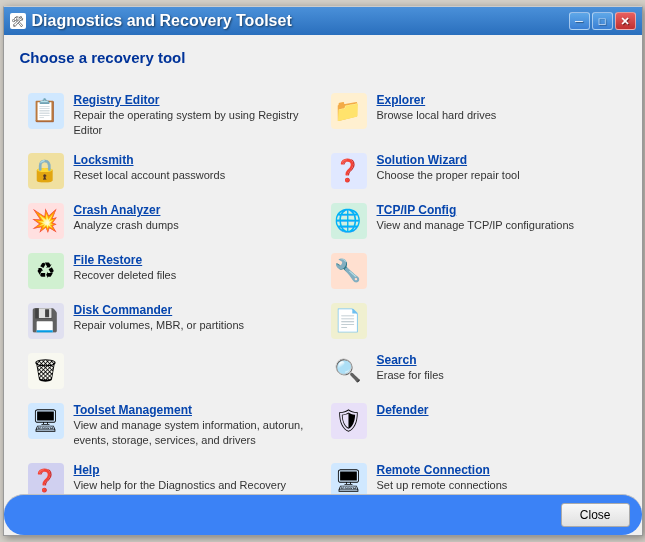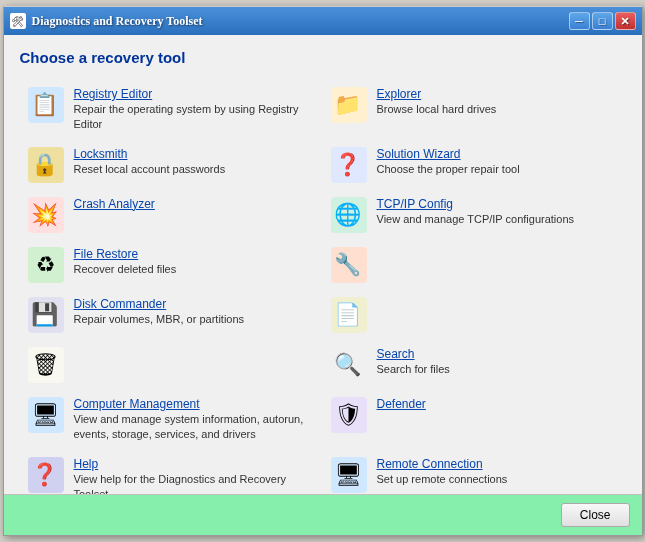--- a/index.html
+++ b/index.html
@@ -41,24 +41,23 @@
       height: 16px;
       background: #fff;
       border-radius: 2px;
       display: flex;
       align-items: center;
       justify-content: center;
       font-size: 10px;
     }
     .titlebar-text {
       color: white;
-      font-size: 12px;
+      font-size: 16px;
       font-weight: bold;
       text-shadow: 1px 1px 2px rgba(0,0,0,0.5);
-      font-family: Liberation Serif, serif;
     }
     .titlebar-buttons {
       display: flex;
       gap: 2px;
     }
     .tb-btn {
       width: 21px;
       height: 18px;
       border: 1px solid rgba(255,255,255,0.5);
       border-radius: 3px;
@@ -77,21 +76,21 @@
     }
     .content {
       flex: 1;
       padding: 14px 16px;
       overflow-y: auto;
     }
     .page-heading {
       font-size: 15px;
       font-weight: bold;
       color: #003399;
-      margin-bottom: 14px;
+      margin-bottom: 20px;
     }
     .tools-grid {
       display: grid;
       grid-template-columns: 1fr 1fr;
       gap: 0;
     }
     .tool-item {
       display: flex;
       align-items: flex-start;
       padding: 7px 8px;
@@ -106,34 +105,35 @@
       align-items: center;
       justify-content: center;
       font-size: 22px;
     }
     .tool-text {}
     .tool-name {
       color: #0645ad;
       text-decoration: underline;
       cursor: pointer;
       font-size: 12px;
-      font-weight: 400;
+      font-weight: 700;
     }
     .tool-desc {
       color: #333;
       font-size: 11px;
       line-height: 1.4;
       margin-top: 1px;
     }
     .footer {
       display: flex;
       justify-content: flex-end;
       padding: 8px 12px;
       border-top: 1px solid #c0c0c0;
-      background: #86efac;
+      background: #3b82f6;
+      border-radius: 20px;
     }
     .close-button {
       background: linear-gradient(to bottom, #f8f8f8, #e0e0e0);
       border: 1px solid #aaa;
       padding: 4px 18px;
       font-size: 12px;
       cursor: pointer;
       border-radius: 3px;
       color: #000;
     }
@@ -200,20 +200,21 @@
         <div class="tool-icon icon-solution">❓</div>
         <div class="tool-text">
           <div class="tool-name">Solution Wizard</div>
           <div class="tool-desc">Choose the proper repair tool</div>
         </div>
       </div>
         <div class="tool-item">
         <div class="tool-icon icon-crash">💥</div>
         <div class="tool-text">
           <div class="tool-name">Crash Analyzer</div>
+          <div class="tool-desc">Analyze crash dumps</div>
         </div>
       </div>
         <div class="tool-item">
         <div class="tool-icon icon-tcpip">🌐</div>
         <div class="tool-text">
           <div class="tool-name">TCP/IP Config</div>
           <div class="tool-desc">View and manage TCP/IP configurations</div>
         </div>
       </div>
         <div class="tool-item">
@@ -236,27 +237,27 @@
         <div class="tool-item">
         <div class="tool-icon icon-sfc">📄</div>
       </div>
         <div class="tool-item">
         <div class="tool-icon icon-diskwipe">🗑</div>
       </div>
         <div class="tool-item">
         <div class="tool-icon icon-search">🔍</div>
         <div class="tool-text">
           <div class="tool-name">Search</div>
-          <div class="tool-desc">Search for files</div>
+          <div class="tool-desc">Erase for files</div>
         </div>
       </div>
         <div class="tool-item">
         <div class="tool-icon icon-computer">🖥</div>
         <div class="tool-text">
-          <div class="tool-name">Computer Management</div>
+          <div class="tool-name">Toolset Management</div>
           <div class="tool-desc">View and manage system information, autorun, events, storage, services, and drivers</div>
         </div>
       </div>
         <div class="tool-item">
         <div class="tool-icon icon-defender">🛡</div>
         <div class="tool-text">
           <div class="tool-name">Defender</div>
         </div>
       </div>
         <div class="tool-item">

